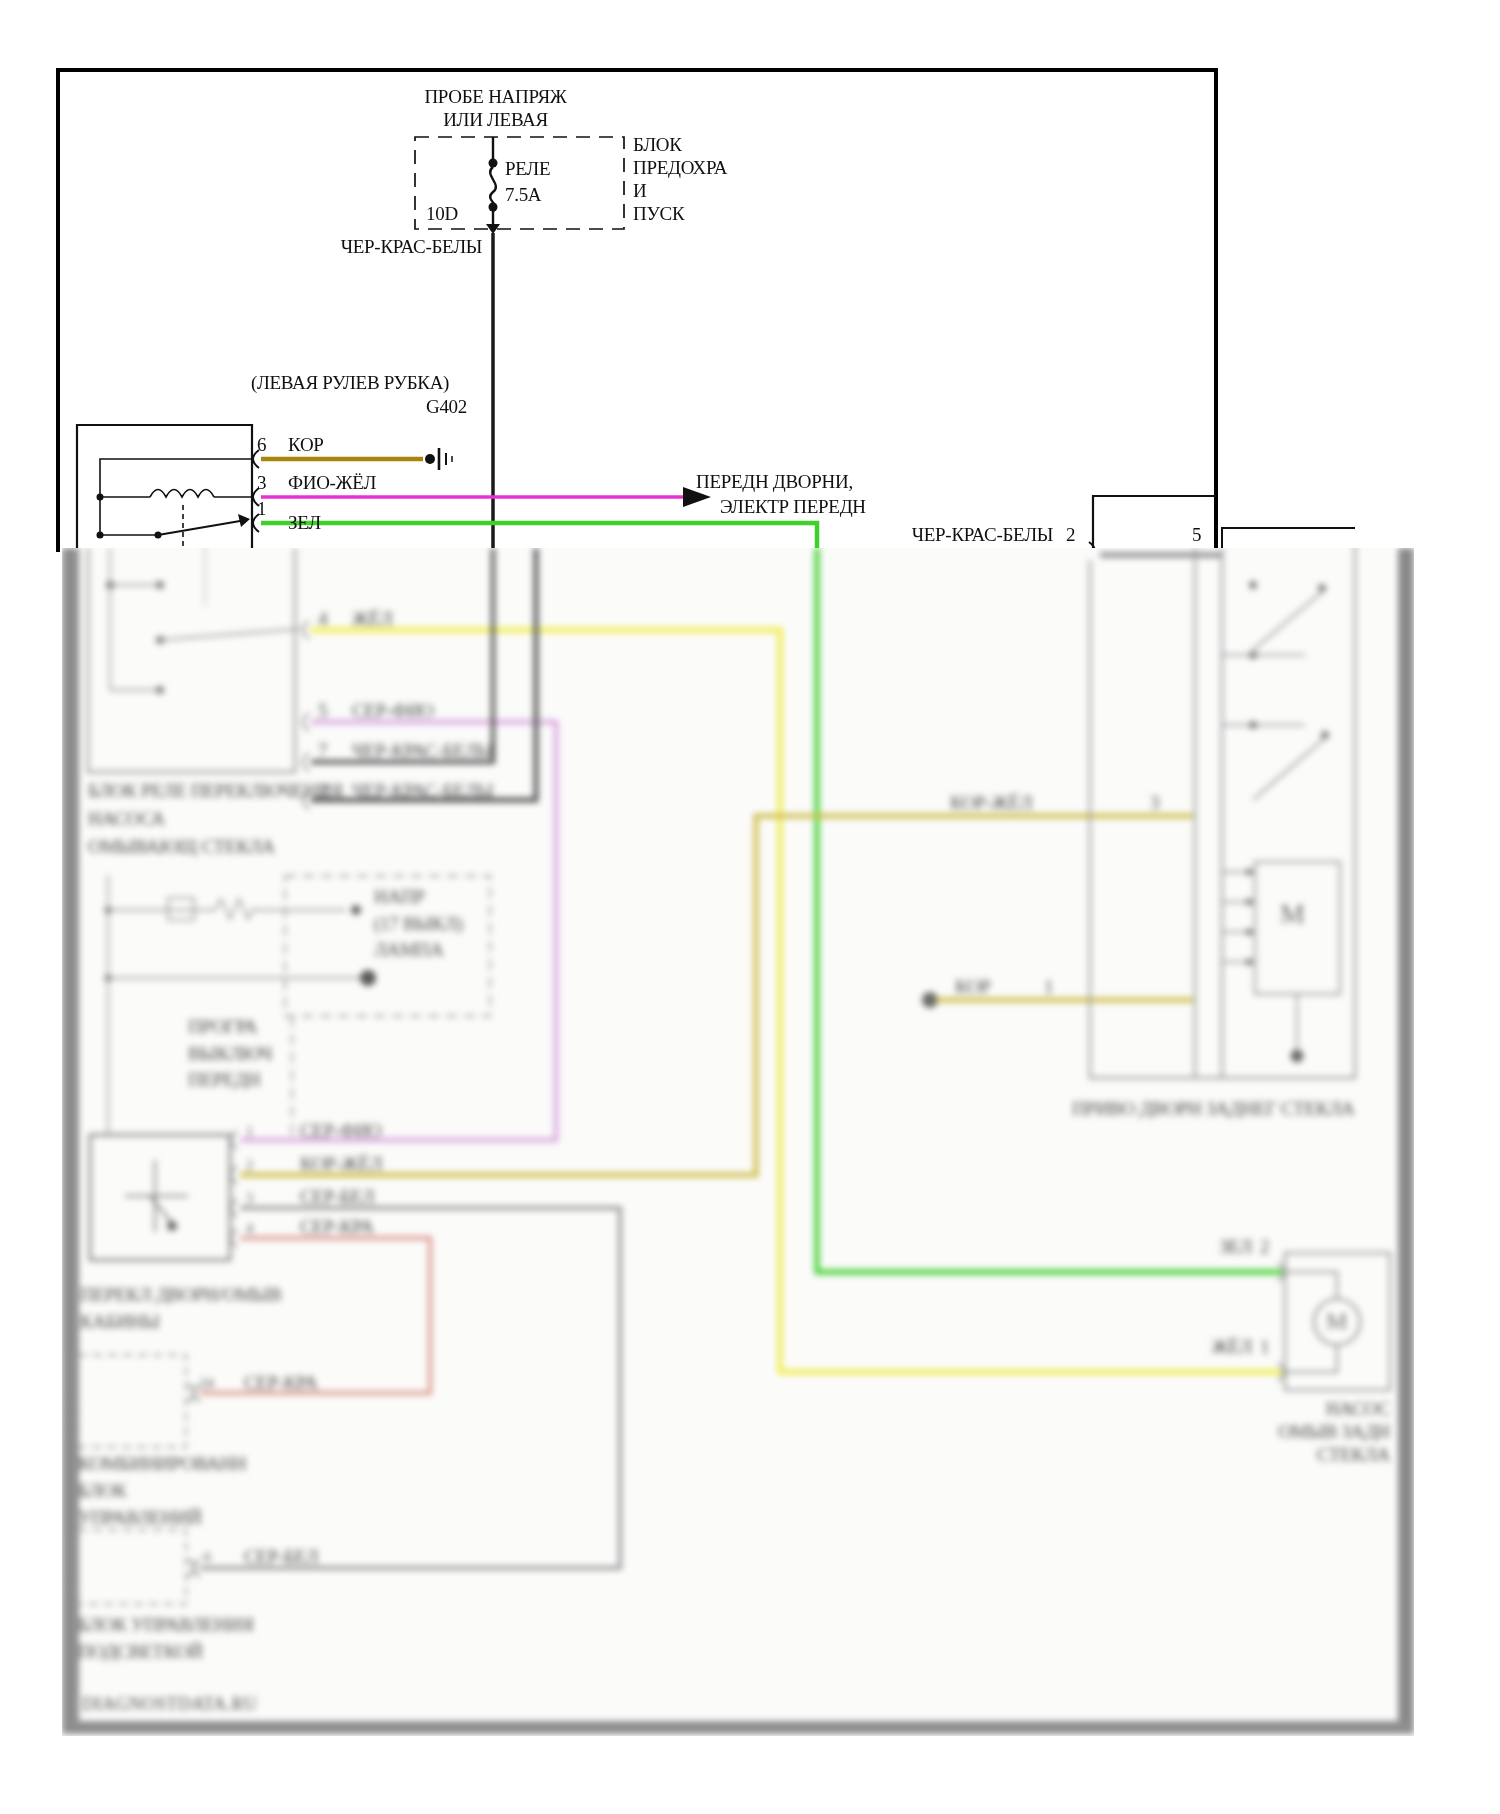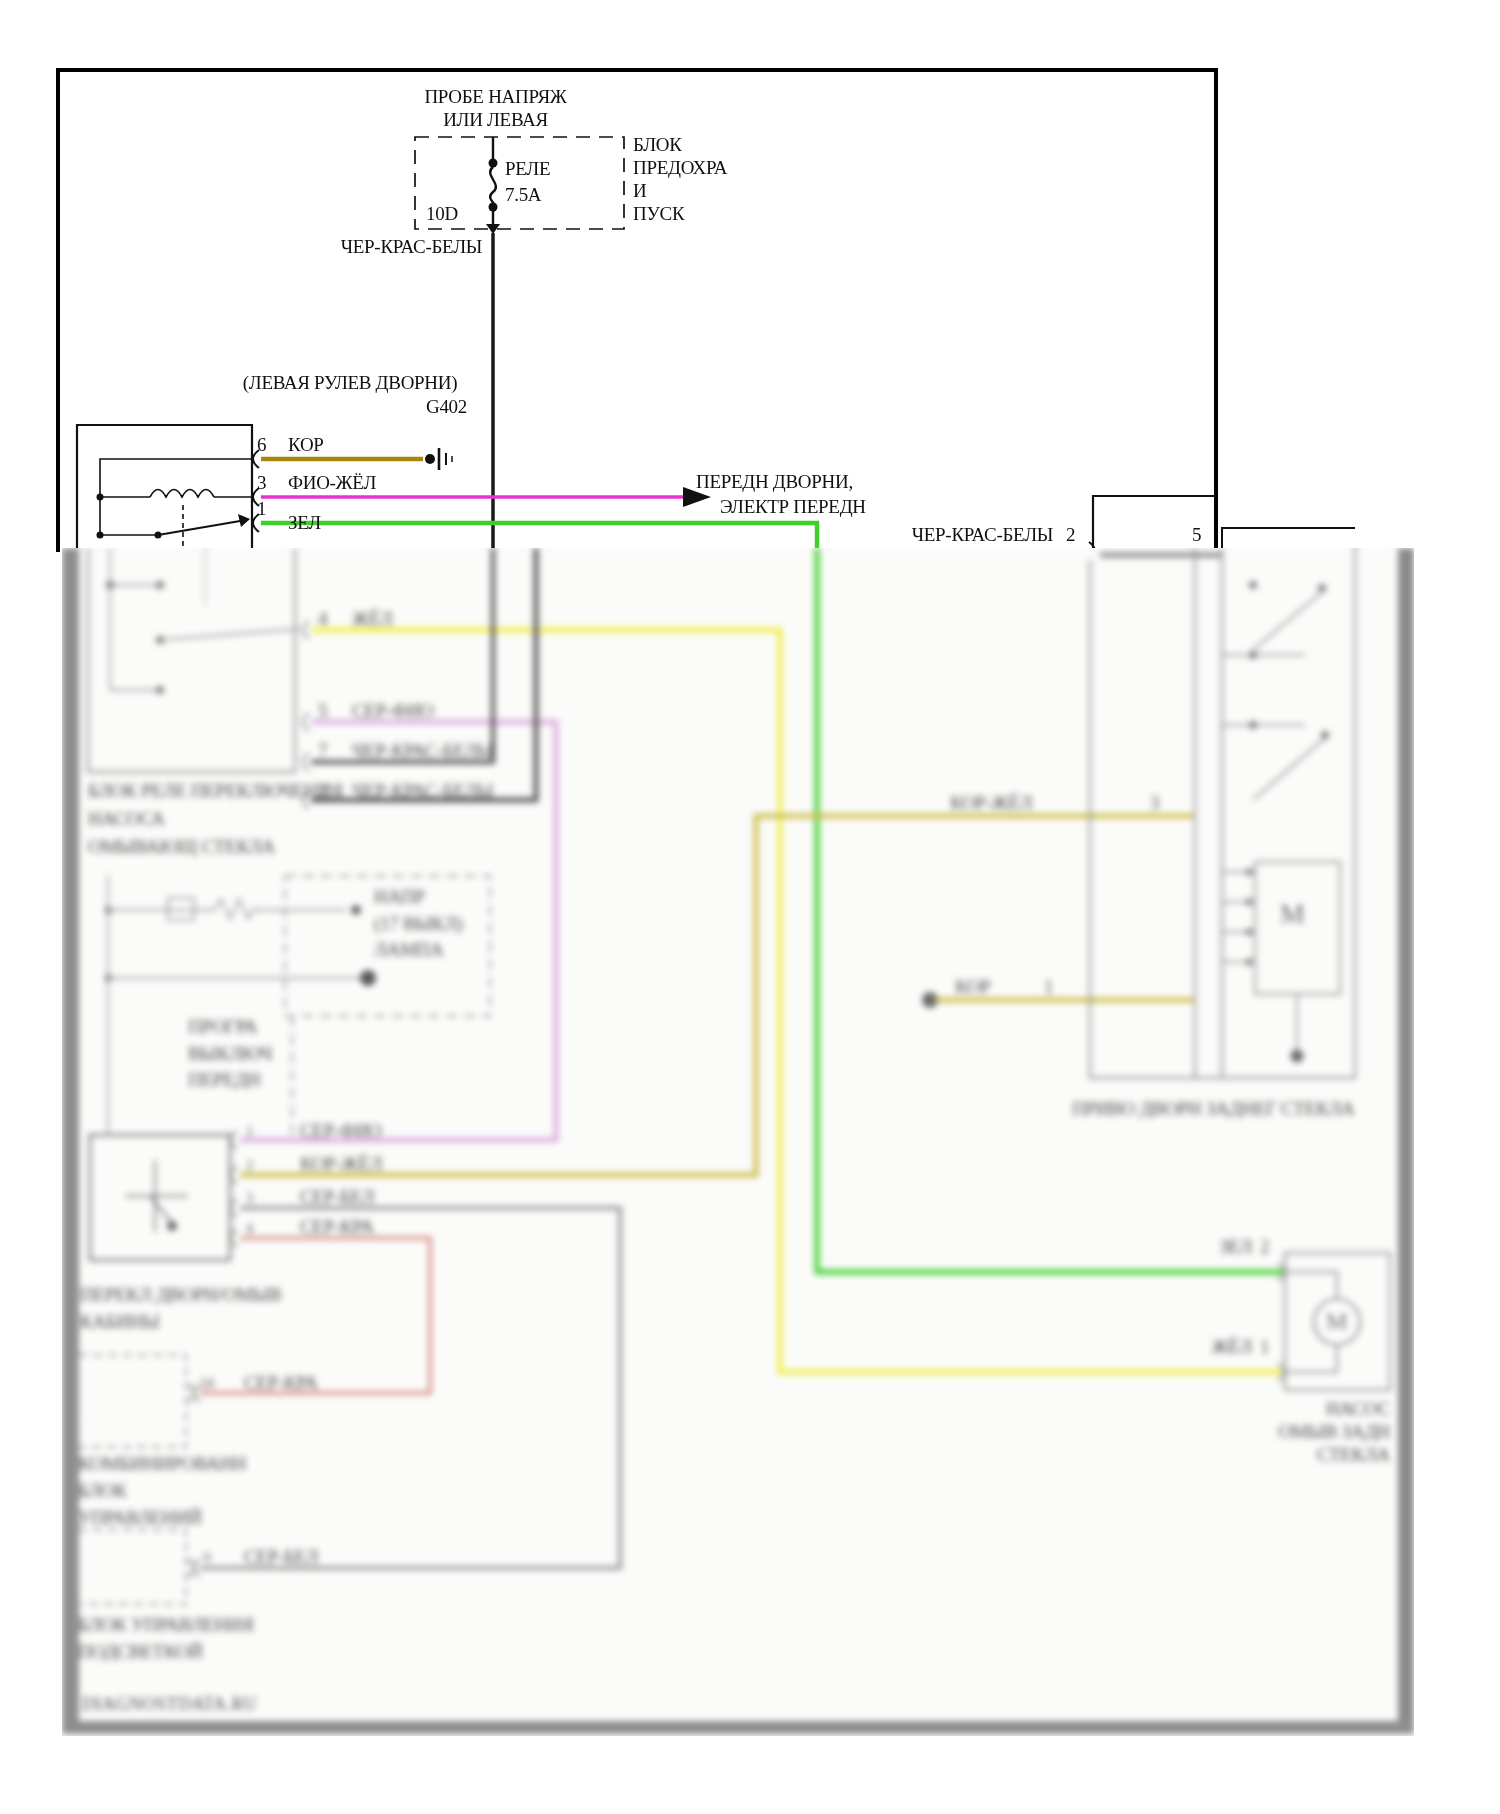--- a/index.html
+++ b/index.html
@@ -84,21 +84,21 @@
   <div class="t" style="left:388px;top:109px;width:215px;text-align:center">ИЛИ ЛЕВАЯ</div>
   <div class="t" style="left:505px;top:158px">РЕЛЕ</div>
   <div class="t" style="left:505px;top:184px">7.5А</div>
   <div class="t" style="left:426px;top:203px">10D</div>
   <div class="t" style="left:633px;top:134px">БЛОК</div>
   <div class="t" style="left:633px;top:157px">ПРЕДОХРА</div>
   <div class="t" style="left:633px;top:180px">И</div>
   <div class="t" style="left:633px;top:203px">ПУСК</div>
   <div class="t" style="left:300px;top:236px;width:182px;text-align:right">ЧЕР-КРАС-БЕЛЫ</div>
 
-  <div class="t" style="left:232px;top:372px;width:236px;text-align:center">(ЛЕВАЯ РУЛЕВ ДВОРНИ)</div>
+  <div class="t" style="left:232px;top:372px;width:236px;text-align:center">(ЛЕВАЯ РУЛЕВ РУБКА)</div>
   <div class="t" style="left:415px;top:396px;width:52px;text-align:right">G402</div>
 
   <div class="t" style="left:257px;top:434px">6</div>
   <div class="t" style="left:288px;top:434px">КОР</div>
   <div class="t" style="left:257px;top:472px">3</div>
   <div class="t" style="left:288px;top:472px">ФИО-ЖЁЛ</div>
   <div class="t" style="left:696px;top:471px">ПЕРЕДН ДВОРНИ,</div>
   <div class="t" style="left:720px;top:496px">ЭЛЕКТР ПЕРЕДН</div>
   <div class="t" style="left:257px;top:498px">1</div>
   <div class="t" style="left:288px;top:512px">ЗЕЛ</div>

